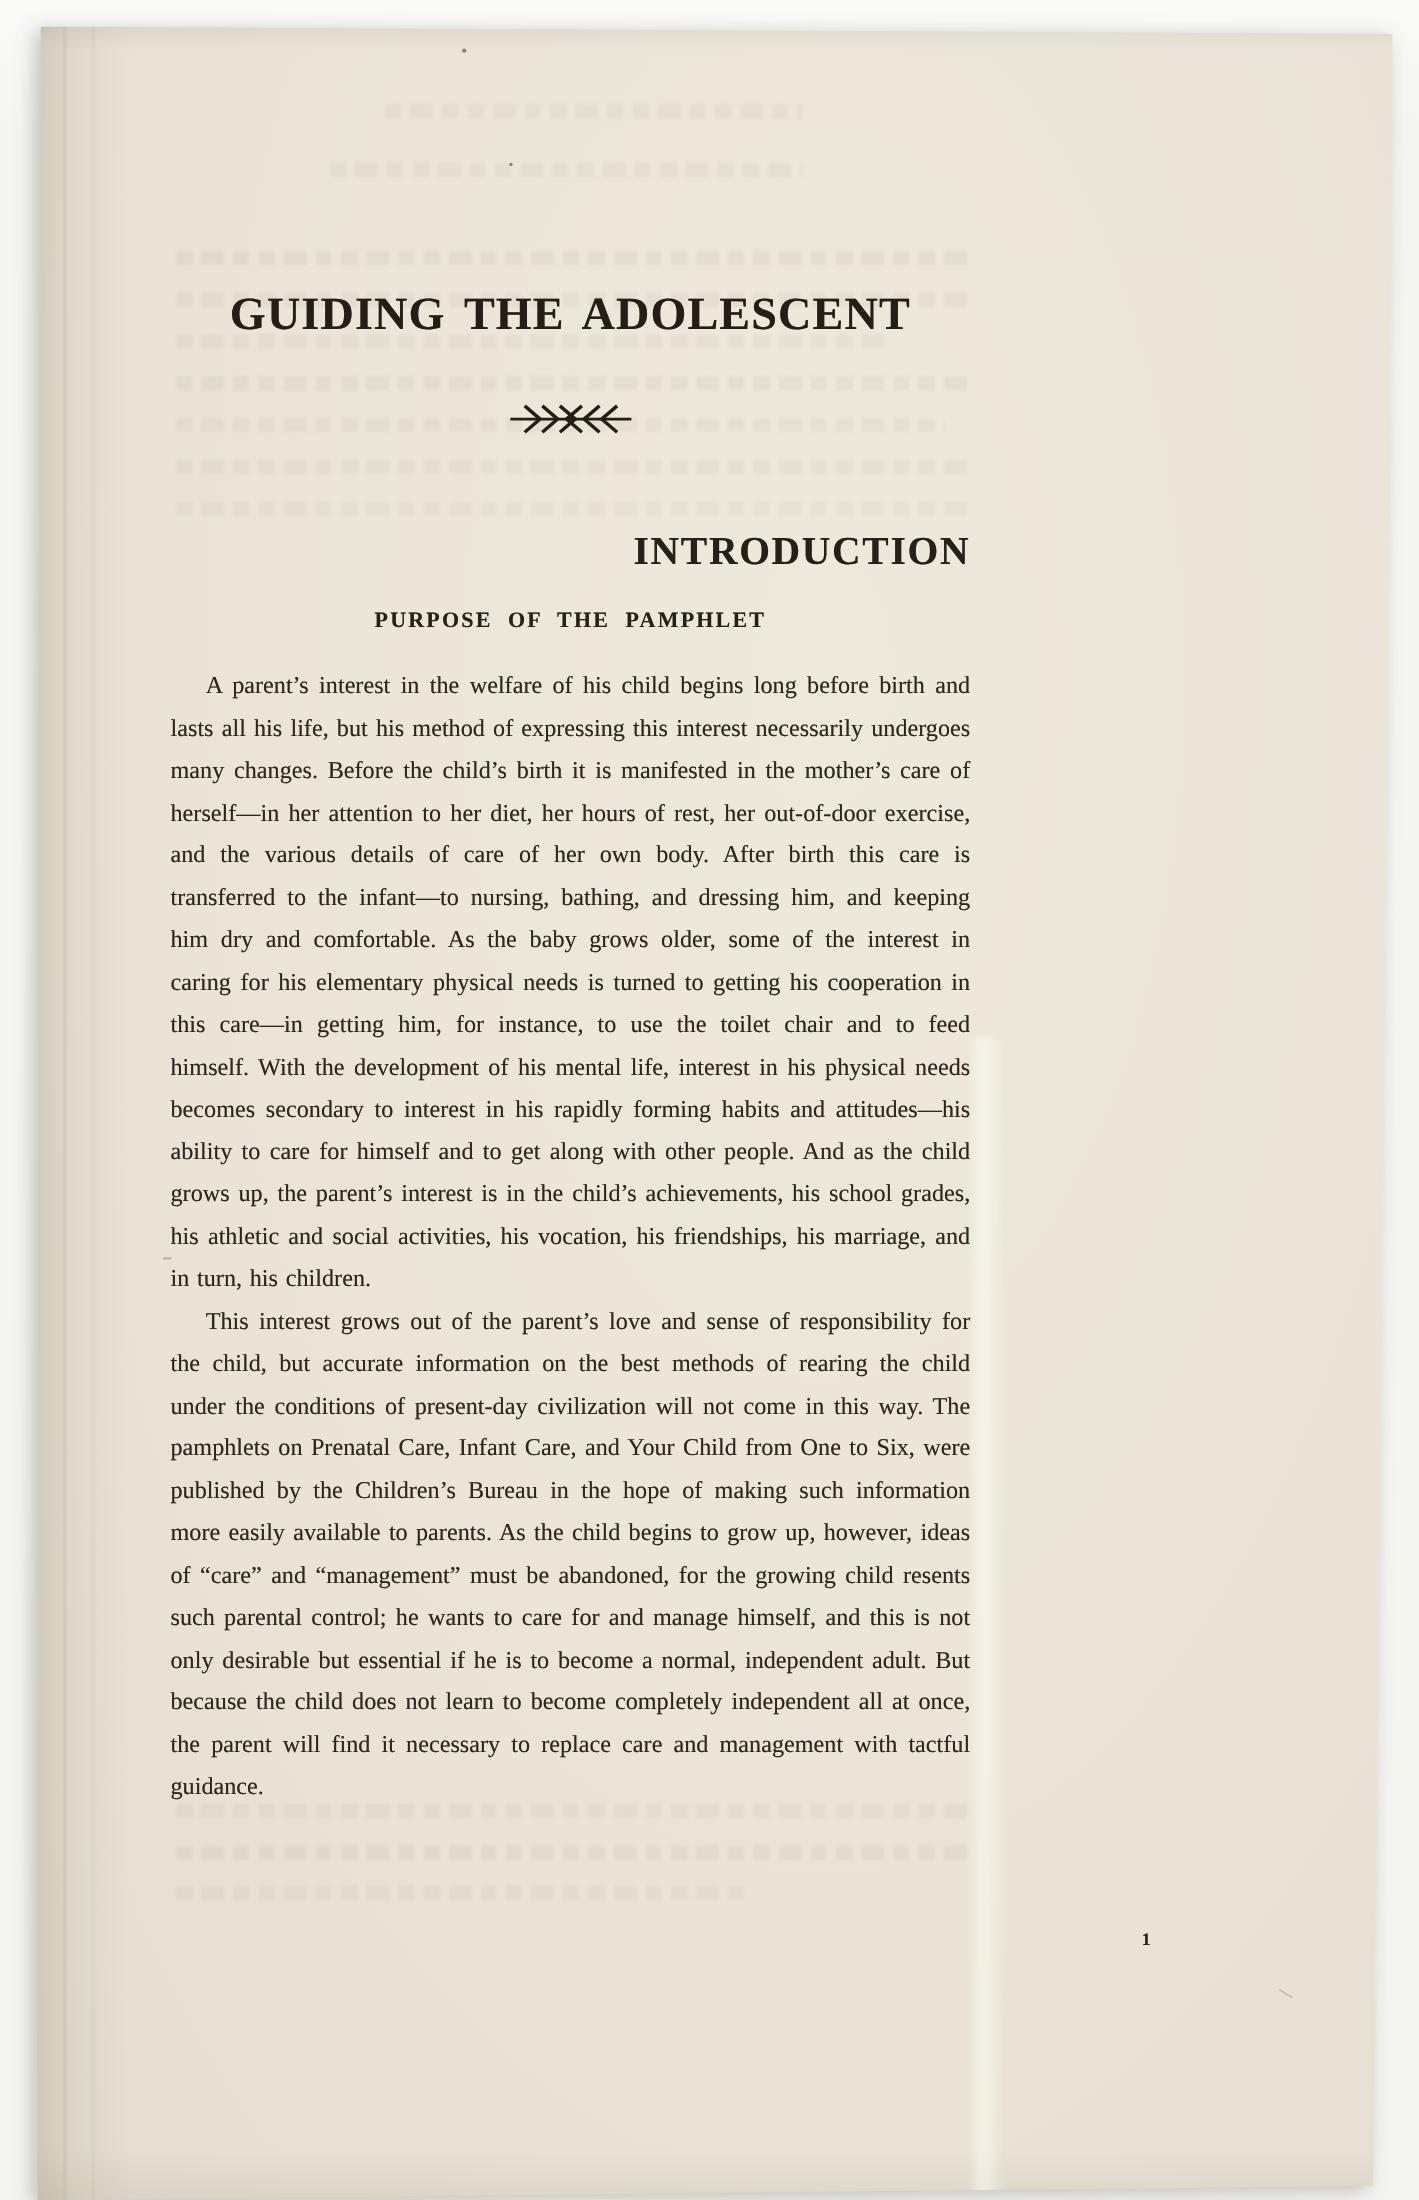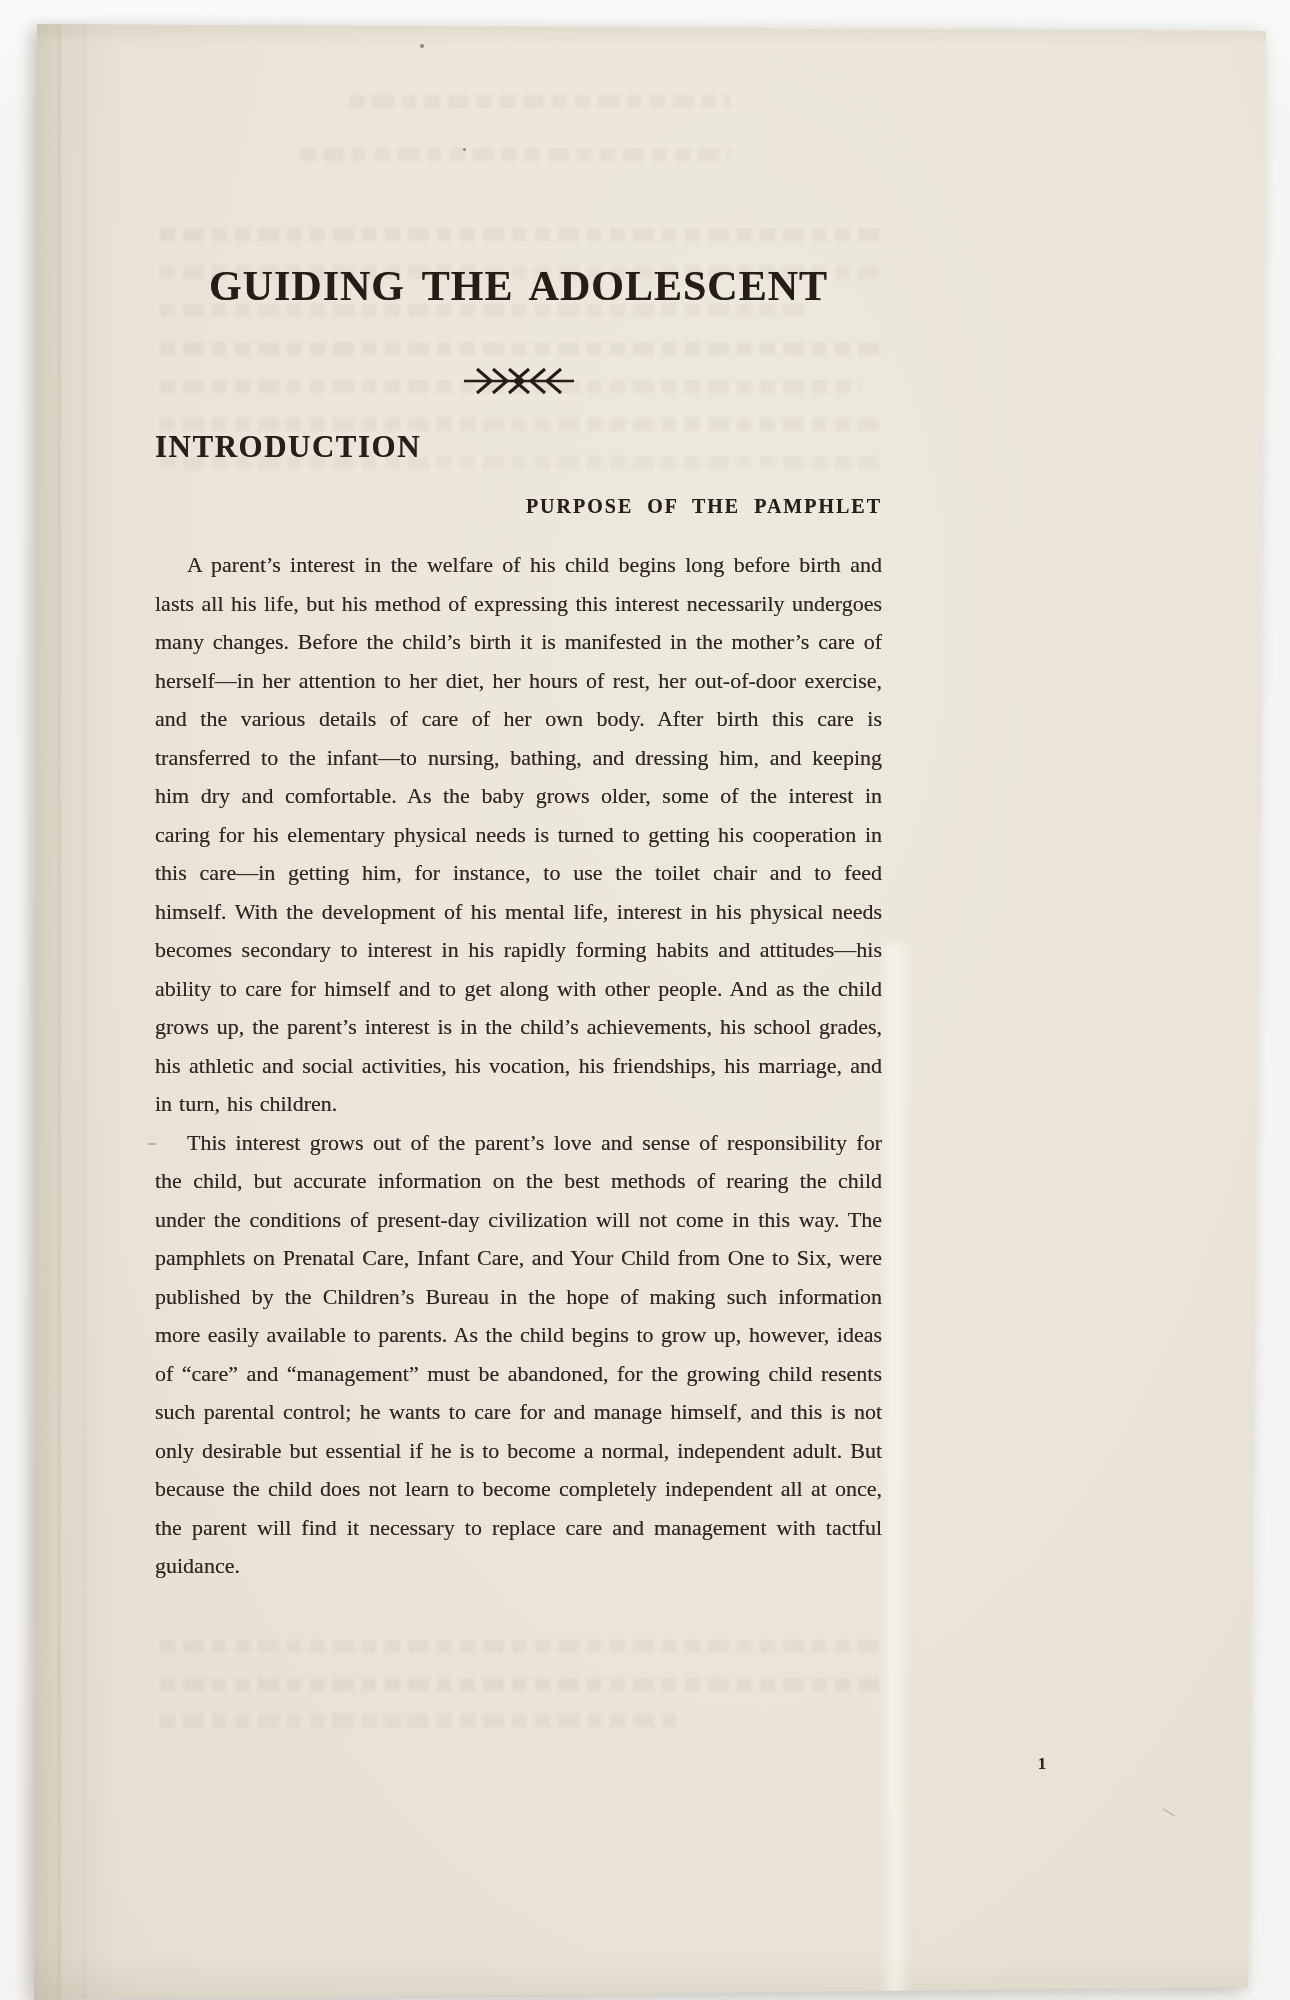--- a/index.html
+++ b/index.html
@@ -52,27 +52,27 @@
     color: #2c251d;
   }
   h1.title {
     margin: 238px 0 0 0; text-align: center;
     font-size: 42px; font-weight: 700; letter-spacing: 1px; word-spacing: 6px;
     line-height: 1.15; color: #241e17;
     text-shadow: 0 0 .5px rgba(36,30,23,.6);
   }
   .ornament { display: block; margin: 56px auto 0 auto; }
   h2.section {
-    margin: 32px 0 0 0; text-align: left;
-    font-size: 31px; font-weight: 700; letter-spacing: 1.5px; word-spacing: 4px;
+    margin: 84px 0 0 0; text-align: right;
+    font-size: 36px; font-weight: 700; letter-spacing: 1.5px; word-spacing: 4px;
     line-height: 1.2; color: #262019;
     text-shadow: 0 0 .4px rgba(38,32,25,.55);
   }
   h3.subsection {
-    margin: 29px 0 0 0; text-align: right;
+    margin: 29px 0 0 0; text-align: center;
     font-size: 20px; font-weight: 700; letter-spacing: 2px; word-spacing: 7px;
     line-height: 1.2; color: #262019;
     text-shadow: 0 0 .4px rgba(38,32,25,.5);
   }
   p.body-par {
     margin: 0; text-align: justify; text-indent: 32px;
     font-size: 22px; line-height: 38.5px; word-spacing: 1.5px;
     color: #2e2720;
     text-shadow: 0 0 .5px rgba(46,39,32,.55);
   }

